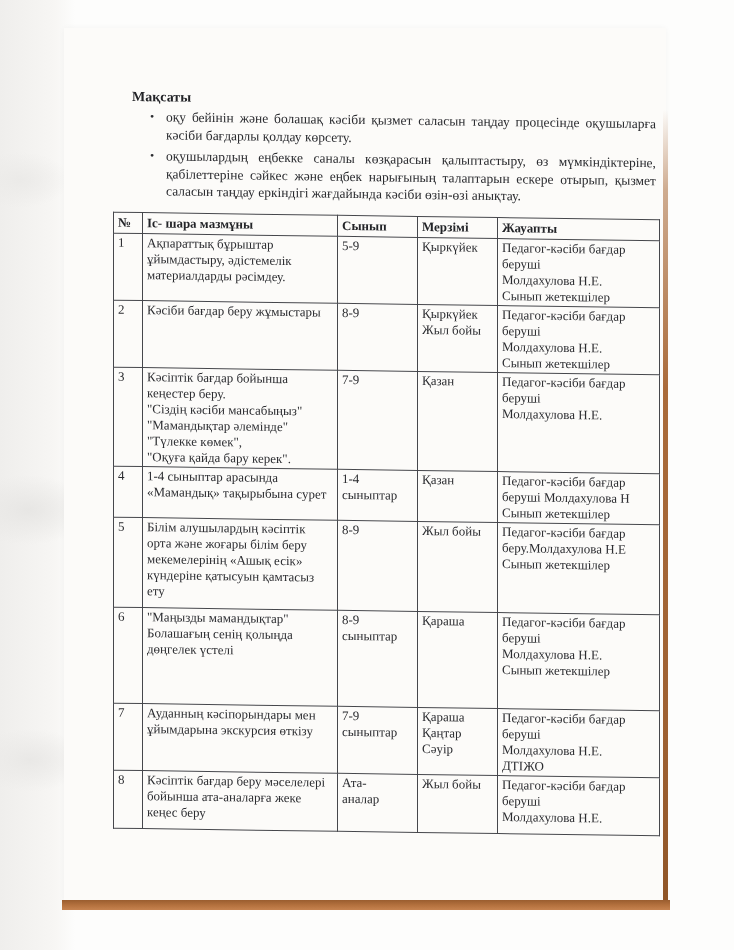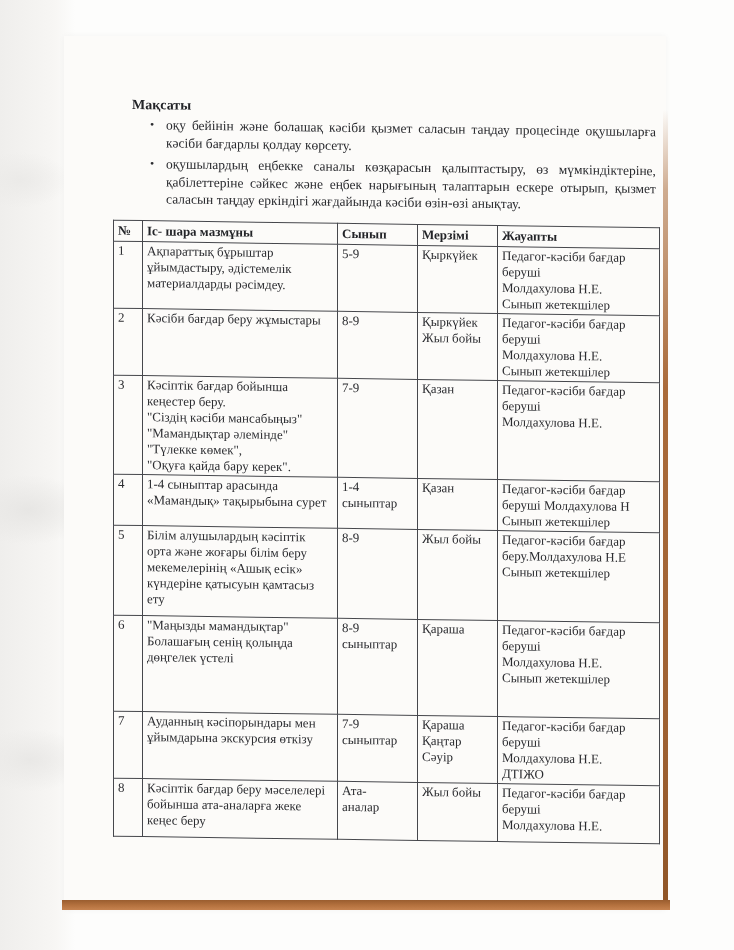--- a/index.html
+++ b/index.html
@@ -6,21 +6,21 @@
   .photo {
     position:relative; width:734px; height:950px; overflow:hidden;
     font-family:"Liberation Serif","DejaVu Serif",serif;
     background:
       radial-gradient(ellipse 90px 50px at 28px 510px, #e7e6e4 0%, rgba(231,230,228,0) 70%),
       radial-gradient(ellipse 70px 40px at 20px 180px, #ebeae8 0%, rgba(235,234,232,0) 70%),
       radial-gradient(ellipse 80px 45px at 30px 760px, #e9e8e6 0%, rgba(233,232,230,0) 70%),
       linear-gradient(90deg, #efeeec 0px, #f7f6f4 55px, #fdfdfc 75px, #fdfdfc 100%);
   }
   .paper {
-    position:absolute; left:64px; top:36px; width:602px; height:874px;
+    position:absolute; left:64px; top:28px; width:602px; height:874px;
     background:#fcfbf9;
     box-shadow:0 0 6px rgba(0,0,0,0.04);
   }
   .desk-edge-right {
     position:absolute; left:663px; top:110px; width:5px; height:797px;
     background:linear-gradient(180deg, rgba(170,107,58,0) 0%, rgba(170,107,58,0.55) 10%,
       #aa6b3a 35%, #9d6031 80%, #8f5527 100%);
   }
   .desk-edge-bottom {
     position:absolute; left:62px; top:900px; width:608px; height:10px;

